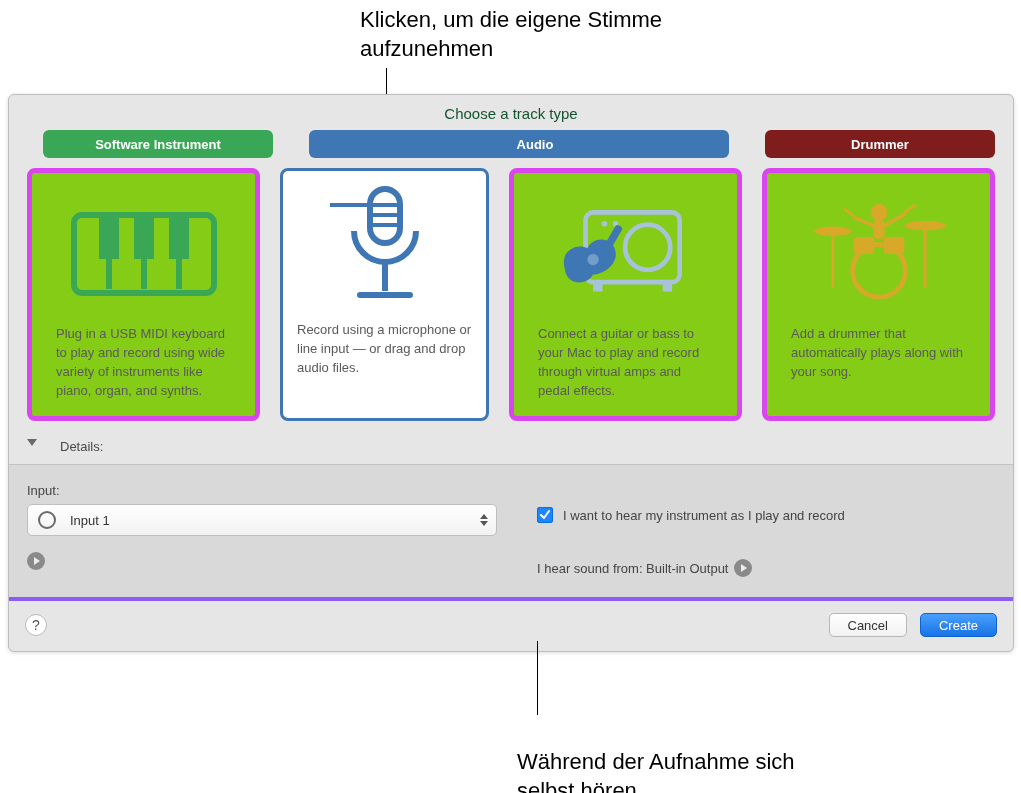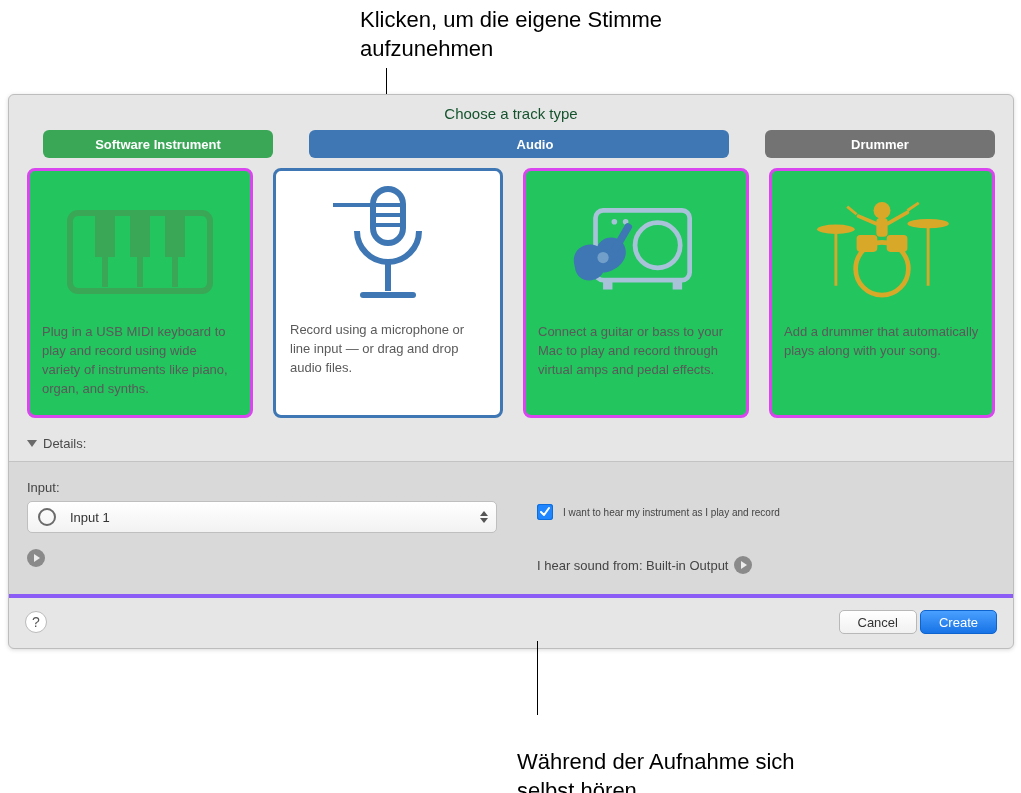--- a/index.html
+++ b/index.html
@@ -50,32 +50,32 @@
     color: #fff;
     font-size: 13px;
     font-weight: 600;
     display: flex;
     align-items: center;
     justify-content: center;
     margin-left: 16px;
   }
   .tab.green { background: #3aa757; }
   .tab.blue { background: #3e77b3; flex: 1; padding-left: 32px; }
-  .tab.yellow { background: #737373; flex: 0 0 230px; }
+  .tab.yellow { background: #7f1d1d; flex: 0 0 230px; }
   .cards {
     display: flex;
     gap: 20px;
     padding: 10px 18px 14px;
   }
   .card {
     flex: 1;
-    background: #22c55e;
-    border: 3px solid #d946ef;
+    background: #84cc16;
+    border: 5px solid #d946ef;
     border-radius: 8px;
-    padding: 14px 12px 16px;
+    padding: 14px 24px 16px;
     display: flex;
     flex-direction: column;
     align-items: center;
     min-height: 250px;
   }
   .card.selected {
     background: #ffffff;
     border: 3px solid #3e77b3;
     padding: 12px 14px 14px;
   }
@@ -89,24 +89,25 @@
   }
   .card-desc {
     font-size: 13px;
     color: #5a5a5a;
     line-height: 1.45;
     text-align: left;
     width: 100%;
   }
   .details-row {
     display: flex;
-    align-items: center;
+    align-items: flex-start;
     padding: 4px 18px 10px;
     font-size: 13px;
     color: #4a4a4a;
+    gap: 17px;
   }
   .details-row .tri {
     display: inline-block;
     width: 0; height: 0;
     border-left: 5px solid transparent;
     border-right: 5px solid transparent;
     border-top: 7px solid #6a6a6a;
     margin-right: 6px;
   }
   .details-panel {
@@ -182,21 +183,21 @@
     width: 0; height: 0;
     border-top: 4px solid transparent;
     border-bottom: 4px solid transparent;
     border-left: 6px solid #ececec;
     margin-left: 2px;
   }
   .checkbox-row {
     display: flex;
     align-items: center;
     gap: 10px;
-    font-size: 10px;
+    font-size: 13px;
     color: #444;
   }
   .checkbox {
     width: 16px; height: 16px;
     background: #1f86ff;
     border-radius: 3px;
     display: flex;
     align-items: center;
     justify-content: center;
     box-shadow: inset 0 0 0 1px #0d6ddb;
@@ -218,21 +219,21 @@
   }
   .spacer { flex: 1; }
   .btn {
     height: 24px;
     padding: 0 18px;
     border-radius: 5px;
     font-size: 13px;
     border: 1px solid #b8b8b8;
     background: linear-gradient(#ffffff,#f1f1f1);
     color: #333;
-    margin-left: 3px;
+    margin-left: 13px;
     display:flex;align-items:center;justify-content:center;
   }
   .btn.primary {
     background: linear-gradient(#4aa0ff,#1773e6);
     border: 1px solid #0f63cf;
     color: #fff;
   }
 </style>
 </head>
 <body>

